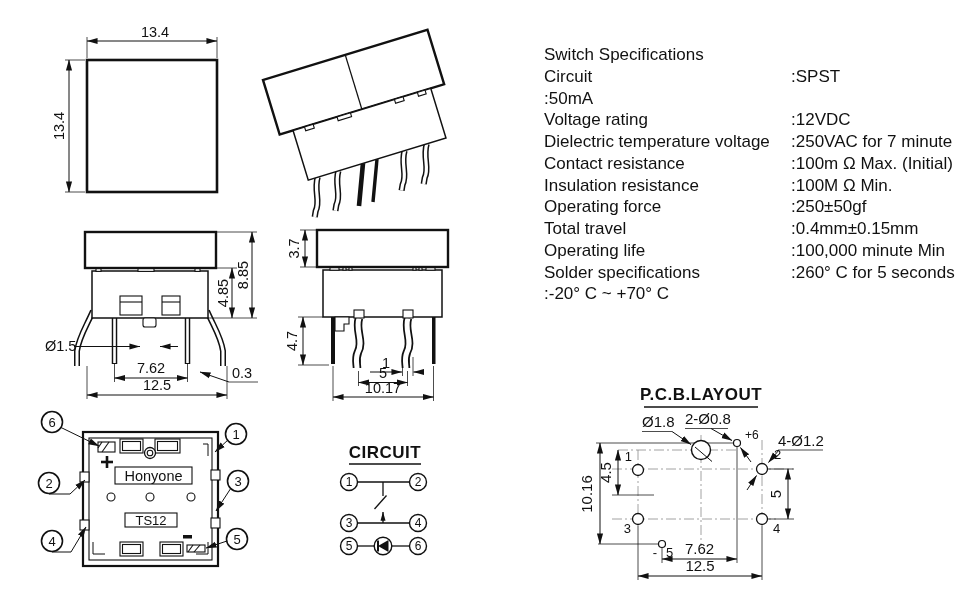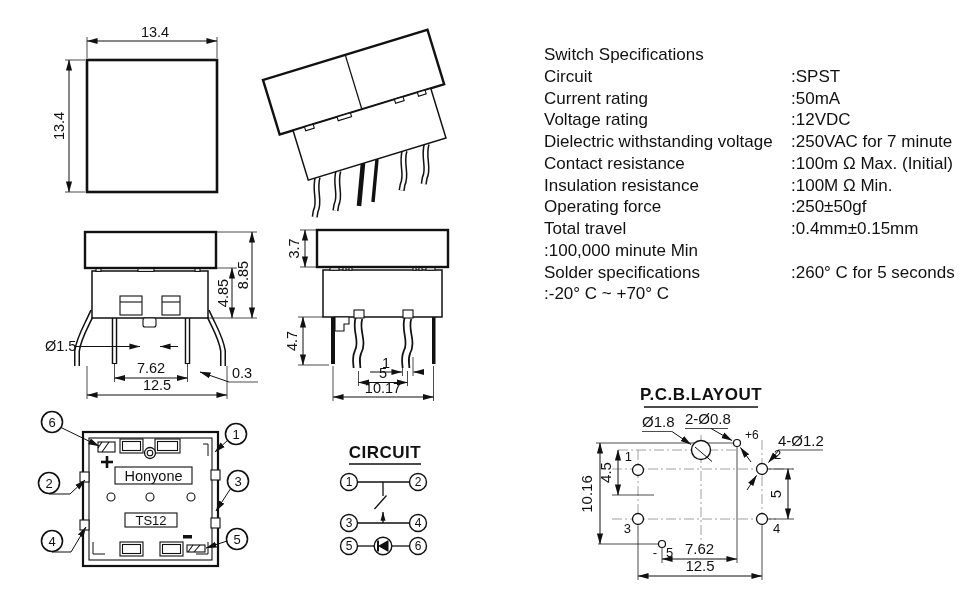--- a/index.html
+++ b/index.html
@@ -302,48 +302,48 @@
     </g>
 </svg>
 
 <div class="abs specs">
   <div>Switch Specifications</div>
   <div class="srow">
       <span class="sl">Circuit</span>
       <span class="sv">:SPST</span>
     </div>
   <div class="srow">
-      <span class="sl">Current rating</span>
       <span class="sv">:50mA</span>
     </div>
   <div class="srow">
       <span class="sl">Voltage rating</span>
       <span class="sv">:12VDC</span>
     </div>
   <div class="srow">
-      <span class="sl">Dielectric withstanding voltage</span>
+      <span class="sl">Dielectric temperature voltage</span>
       <span class="sv">:250VAC for 7 minute</span>
     </div>
   <div class="srow">
       <span class="sl">Contact resistance</span>
       <span class="sv">:100m Ω  Max. (Initial)</span>
     </div>
   <div class="srow">
       <span class="sl">Insulation resistance</span>
       <span class="sv">:100M Ω  Min.</span>
     </div>
   <div class="srow">
       <span class="sl">Operating force</span>
       <span class="sv">:250±50gf</span>
     </div>
   <div class="srow">
       <span class="sl">Total travel</span>
       <span class="sv">:0.4mm±0.15mm</span>
     </div>
   <div class="srow">
+      <span class="sl">Operating life</span>
       <span class="sv">:100,000 minute Min</span>
     </div>
   <div class="srow">
       <span class="sl">Solder specifications</span>
       <span class="sv">:260° C for 5 seconds</span>
     </div>
   <div class="srow">
       <span class="sv">:-20° C ~ +70° C</span>
     </div>
 </div>

